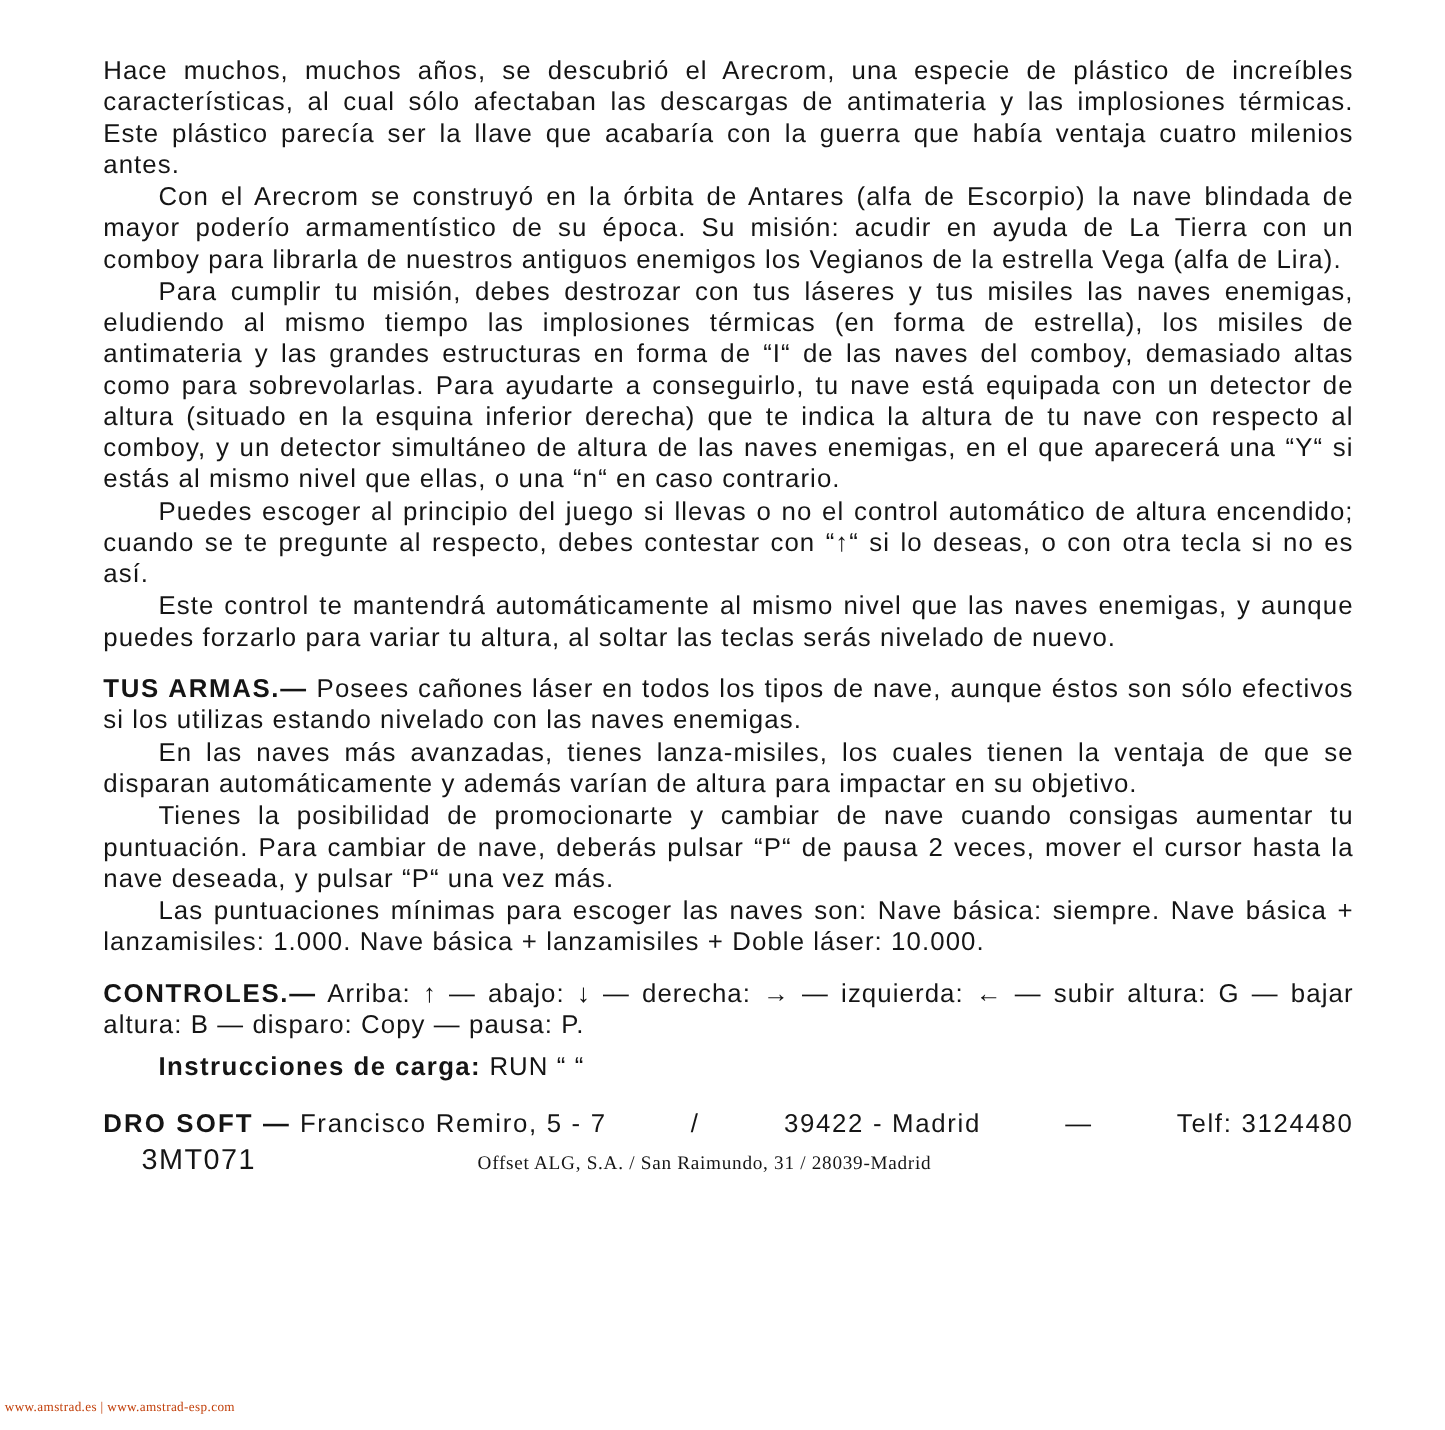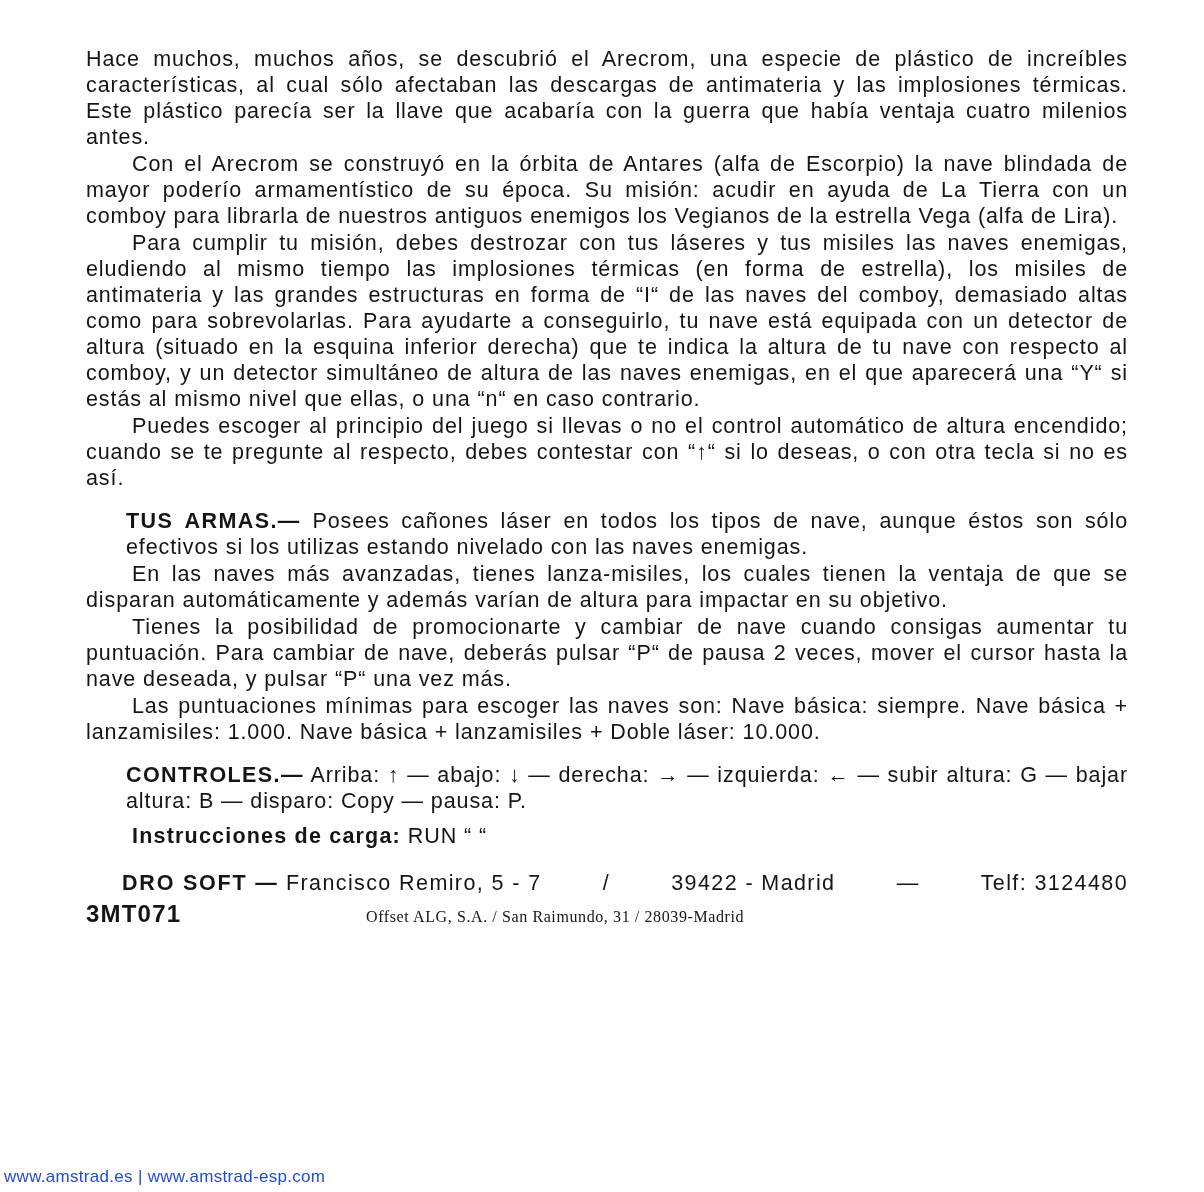--- a/index.html
+++ b/index.html
@@ -5,45 +5,46 @@
   html, body { margin: 0; padding: 0; background: #ffffff; }
   body { width: 1204px; height: 1192px; position: relative; overflow: hidden; color: #151515; }
   .page { position: absolute; left: 86px; top: 46px; width: 1042px; }
   .body-text {
     font-family: "Liberation Sans", sans-serif;
     font-size: 21.5px; line-height: 26px; letter-spacing: 0.9px;
     text-align: justify; margin: 0;
   }
   .body-text + .body-text { margin-top: 1px; }
   .indent { text-indent: 46px; }
-  .section-gap { margin-top: 17px !important; margin-left: 40px; }
+  .section-gap { margin-top: 17px !important; }
   .heading { font-weight: bold; letter-spacing: 1.4px; text-align: right; }
   .load-line { margin-top: 9px !important; padding-left: 46px; text-align: left; }
   .load-line .heading { letter-spacing: 1.2px; }
   .footer-line {
     font-family: "Liberation Sans", sans-serif; font-size: 21.5px; letter-spacing: 1.4px;
-    margin-top: 20px; display: flex; justify-content: space-between; line-height: 28px; margin-left: 36px;
+    margin-top: 20px; display: flex; justify-content: space-between; line-height: 28px;
   }
   .footer-line .heading { letter-spacing: 1.8px; }
   .footer-bottom { display: flex; align-items: baseline; line-height: 30px; margin-top: 2px; }
-  .code { font-family: "Liberation Sans", sans-serif; font-weight: bold; font-size: 24px; letter-spacing: 1.2px; width: 280px; }
+  .code { font-family: "Liberation Sans", sans-serif; font-weight: normal; font-size: 24px; letter-spacing: 1.2px; width: 280px; margin-left: 32px; }
   .printer { font-family: "Liberation Serif", serif; font-size: 16px; letter-spacing: 0.6px; }
   .watermark {
     position: absolute; left: 4px; top: 1167px;
-    font-family: Liberation Sans, sans-serif; font-size: 17px; color: #1d4ed8; letter-spacing: 0.3px;
+    font-family: Liberation Serif, serif; font-size: 11px; color: #c2410c; letter-spacing: 0.3px;
   }
 </style>
 </head>
 <body>
 
 <div class="page">
   <p class="body-text">Hace muchos, muchos años, se descubrió el Arecrom, una especie de plástico de increíbles características, al cual sólo afectaban las descargas de antimateria y las implosiones térmicas. Este plástico parecía ser la llave que acabaría con la guerra que había ventaja cuatro milenios antes.</p>
   <p class="body-text indent">Con el Arecrom se construyó en la órbita de Antares (alfa de Escorpio) la nave blindada de mayor poderío armamentístico de su época. Su misión: acudir en ayuda de La Tierra con un comboy para librarla de nuestros antiguos enemigos los Vegianos de la estrella Vega (alfa de Lira).</p>
   <p class="body-text indent">Para cumplir tu misión, debes destrozar con tus láseres y tus misiles las naves enemigas, eludiendo al mismo tiempo las implosiones térmicas (en forma de estrella), los misiles de antimateria y las grandes estructuras en forma de “I“ de las naves del comboy, demasiado altas como para sobrevolarlas. Para ayudarte a conseguirlo, tu nave está equipada con un detector de altura (situado en la esquina inferior derecha) que te indica la altura de tu nave con respecto al comboy, y un detector simultáneo de altura de las naves enemigas, en el que aparecerá una “Y“ si estás al mismo nivel que ellas, o una “n“ en caso contrario.</p>
   <p class="body-text indent">Puedes escoger al principio del juego si llevas o no el control automático de altura encendido; cuando se te pregunte al respecto, debes contestar con “↑“ si lo deseas, o con otra tecla si no es así.</p>
+  <p class="body-text indent">Este control te mantendrá automáticamente al mismo nivel que las naves enemigas, y aunque puedes forzarlo para variar tu altura, al soltar las teclas serás nivelado de nuevo.</p>
 
   <p class="body-text section-gap">
     <span class="heading">TUS ARMAS.—</span><span> Posees cañones láser en todos los tipos de nave, aunque éstos son sólo efectivos si los utilizas estando nivelado con las naves enemigas.</span>
   </p>
   <p class="body-text indent">En las naves más avanzadas, tienes lanza-misiles, los cuales tienen la ventaja de que se disparan automáticamente y además varían de altura para impactar en su objetivo.</p>
   <p class="body-text indent">Tienes la posibilidad de promocionarte y cambiar de nave cuando consigas aumentar tu puntuación. Para cambiar de nave, deberás pulsar “P“ de pausa 2 veces, mover el cursor hasta la nave deseada, y pulsar “P“ una vez más.</p>
   <p class="body-text indent">Las puntuaciones mínimas para escoger las naves son: Nave básica: siempre. Nave básica + lanzamisiles: 1.000. Nave básica + lanzamisiles + Doble láser: 10.000.</p>
 
   <p class="body-text section-gap">
     <span class="heading">CONTROLES.—</span><span> Arriba: ↑ — abajo: ↓ — derecha: → — izquierda: ← — subir altura: G — bajar altura: B — disparo: Copy — pausa: P.</span>

